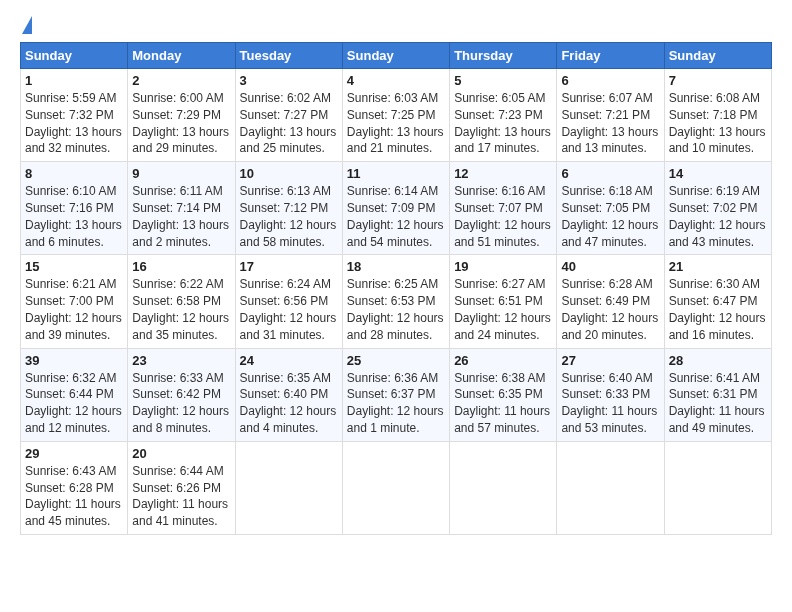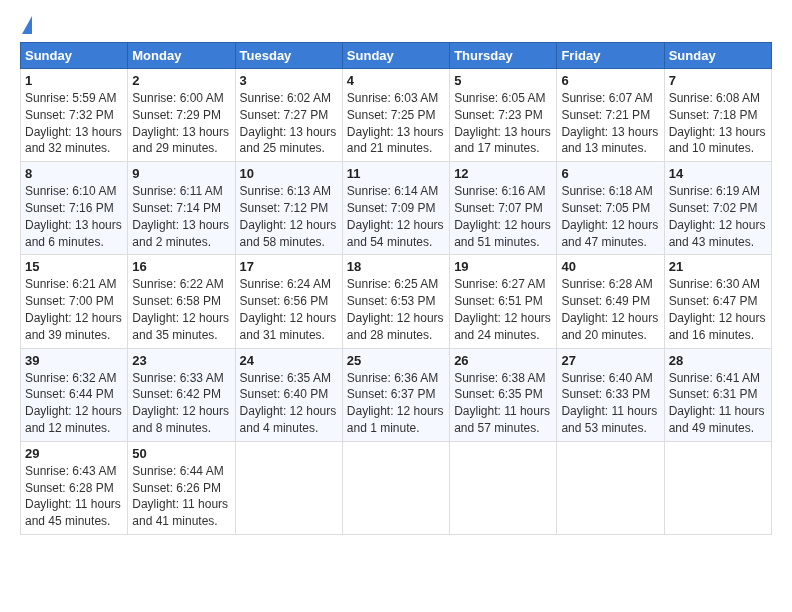--- a/index.html
+++ b/index.html
@@ -252,21 +252,21 @@
             <span class="day-number">28</span>
             <div class="cell-text">Sunrise: 6:41 AM<br>Sunset: 6:31 PM<br>Daylight: 11 hours<br>and 49 minutes.</div>
           </td>
         </tr>
         <tr>
           <td>
             <span class="day-number">29</span>
             <div class="cell-text">Sunrise: 6:43 AM<br>Sunset: 6:28 PM<br>Daylight: 11 hours<br>and 45 minutes.</div>
           </td>
           <td>
-            <span class="day-number">50</span>
+            <span class="day-number">20</span>
             <div class="cell-text">Sunrise: 6:44 AM<br>Sunset: 6:26 PM<br>Daylight: 11 hours<br>and 41 minutes.</div>
           </td>
           <td class="empty-cell"></td>
           <td class="empty-cell"></td>
           <td class="empty-cell"></td>
           <td class="empty-cell"></td>
           <td class="empty-cell"></td>
         </tr>
       </tbody>
   </table>

